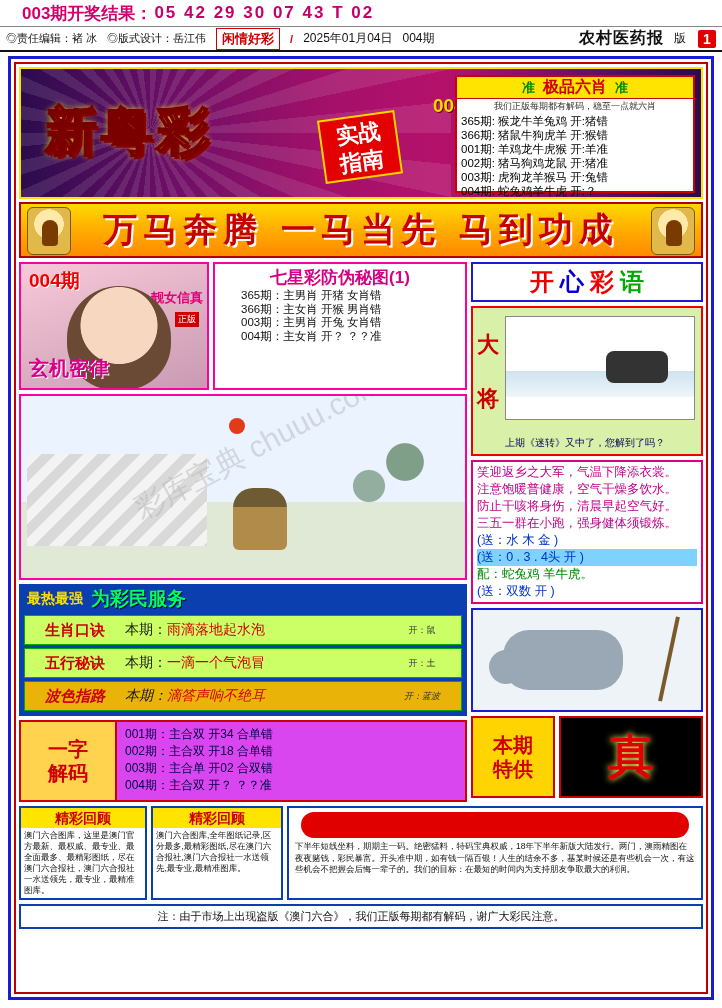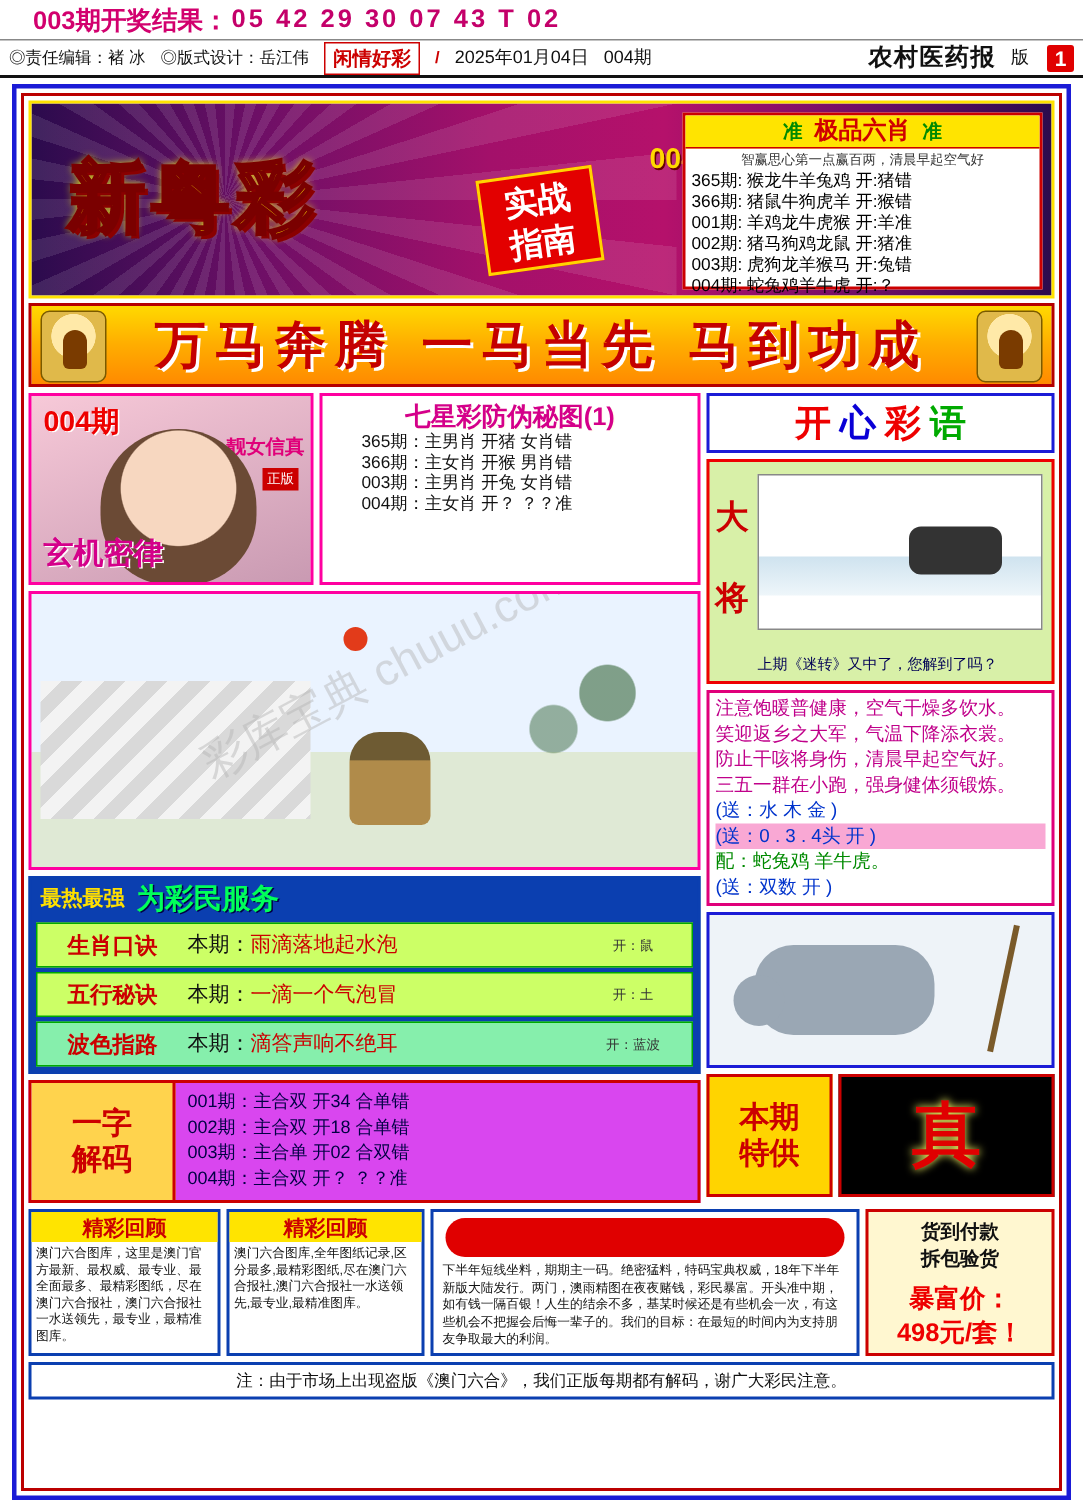--- a/index.html
+++ b/index.html
@@ -139,21 +139,21 @@
      background:linear-gradient(180deg,#6e5b33 0 30%,#b08b4a 31% 100%); border-radius:20px 20px 6px 6px;}
   .watermark{position:absolute; left:100px; top:30px; font-size:30px; color:rgba(180,180,180,.45);
      transform:rotate(-28deg); white-space:nowrap;}
 
   
   .svc { margin-top:4px; width:448px; border:2px solid #0b3fb0; background:#0b3fb0; }
   .svc .hd { height:26px; display:flex; align-items:center; gap:8px; padding-left:6px;text-align:center; }
   .svc .hd .a{font-size:14px;font-weight:bold;color:#ffe000;}
   .svc .hd .b{font-size:19px;font-weight:bold;color:#00ff5a; text-shadow:1px 1px 0 #004;}
   .rowitem { margin:3px; height:30px; display:flex; align-items:center; background:#ccff66; border:1px solid #0a0;}
-  .rowitem.y{background:#86efac;}
+  .rowitem.y{background:#eab308;font-style:italic;}
   .rowitem .k { width:100px; font-size:15px; font-weight:bold; color:#c00; text-align:center;}
   .rowitem .v { flex:1; font-size:14px; color:#111; }
   .rowitem .v .hl{color:#c00;}
   .rowitem .open { width:78px; font-size:9px; color:#333; text-align:center; }
 
   
   .decode { margin-top:4px; width:448px; height:82px; border:2px solid #c00; background:#d946ef; display:flex;}
   .decode .left { width:96px; display:flex; flex-direction:column; align-items:center; justify-content:center;
       background:#ffd34d; border-right:2px solid #c00; font-size:20px; font-weight:bold; color:#c00; line-height:24px;}
   .decode .lines { flex:1; padding:4px 0 0 8px; }
@@ -171,21 +171,21 @@
       font-size:22px; font-weight:bold; color:#c00; line-height:54px;}
   .cow .pic { position:absolute; left:32px; top:8px; right:6px; height:104px; background:#fff; border:1px solid #888;}
   .cow .pic .hill{position:absolute; left:0; bottom:22px; width:100%; height:26px;
      background:linear-gradient(180deg,#cfe3ef,#eef6fa);}
   .cow .pic .animal{position:absolute; right:26px; top:34px; width:62px;height:32px; background:#333; border-radius:8px;}
   .cow .cap { position:absolute; left:32px; bottom:4px; font-size:10px; color:#005; }
 
   .verses { border:2px solid #e0007a; background:#ffffff; margin-top:4px; padding:2px 4px;}
   .verses div { font-size:12.5px; line-height:17px; color:#c0008a;}
   .verses .blue{color:#0033cc;}
-  .verses .pink-bg{background:#f9a8d4; }
+  .verses .pink-bg{background:#7dd3fc; }
   .verses .grn{color:#008a00;}
 
   .bull { margin-top:4px; height:104px; border:2px solid #1b1bd6; background:#eef3f8; position:relative; overflow:hidden;}
   .bull .b1{position:absolute; left:30px; top:20px; width:120px;height:60px; background:#9aa7b4; border-radius:26px;}
   .bull .b2{position:absolute; left:16px; top:40px; width:34px;height:34px; background:#9aa7b4; border-radius:50%;}
   .bull .rod{position:absolute; right:30px; top:6px; width:4px;height:86px; background:#7a5a2a; transform:rotate(12deg);}
 
   .special { margin-top:4px; height:82px; display:flex; gap:4px;}
   .special .l { width:84px; background:#ffd400; border:2px solid #c00; display:flex; flex-direction:column;
      align-items:center; justify-content:center; font-size:20px; font-weight:bold; color:#c00; line-height:24px;}
@@ -246,21 +246,21 @@
         <div>指南</div>
       </div>
       <div class="issue-top">004期</div>
 
       <div class="sixhints">
         <div class="hdr">
           <span class="zhun">准</span>
           <span>极品六肖</span>
           <span class="zhun">准</span>
         </div>
-        <div class="sub">智赢思心第一点赢百两，清晨早起空气好</div>
+        <div class="sub">我们正版每期都有解码，稳至一点就六肖</div>
         <div class="row">365期: 猴龙牛羊兔鸡  开:猪错</div>
         <div class="row">366期: 猪鼠牛狗虎羊  开:猴错</div>
         <div class="row">001期: 羊鸡龙牛虎猴  开:羊准</div>
         <div class="row">002期: 猪马狗鸡龙鼠  开:猪准</div>
         <div class="row">003期: 虎狗龙羊猴马  开:兔错</div>
         <div class="row">004期: 蛇兔鸡羊牛虎  开:？</div>
       </div>
     </div>
 
     <div class="goldbar">
@@ -359,22 +359,22 @@
             <div>将</div>
           </div>
           <div class="pic">
             <div class="hill"></div>
             <div class="animal"></div>
           </div>
           <div class="cap">上期《迷转》又中了，您解到了吗？</div>
         </div>
 
         <div class="verses">
+          <div>笑迎返乡之大军，气温下降添衣裳。</div>
           <div>注意饱暖普健康，空气干燥多饮水。</div>
-          <div>笑迎返乡之大军，气温下降添衣裳。</div>
           <div>防止干咳将身伤，清晨早起空气好。</div>
           <div>三五一群在小跑，强身健体须锻炼。</div>
           <div class="blue">(送：水 木 金 )</div>
           <div class="blue pink-bg">(送：0 . 3 . 4头 开 )</div>
           <div class="grn">配：蛇兔鸡 羊牛虎。</div>
           <div class="blue">(送：双数 开 )</div>
         </div>
 
         <div class="bull">
           <div class="b1"></div>
@@ -400,25 +400,19 @@
         <p>澳门六合图库，这里是澳门官方最新、最权威、最专业、最全面最多、最精彩图纸，尽在澳门六合报社，澳门六合报社一水送领先，最专业，最精准图库。</p>
       </div>
       <div class="bb bb2">
         <div class="hd">精彩回顾</div>
         <p>澳门六合图库,全年图纸记录,区分最多,最精彩图纸,尽在澳门六合报社,澳门六合报社一水送领先,最专业,最精准图库。</p>
       </div>
       <div class="bb3">
         <div class="redbar"></div>
         <p>下半年短线坐料，期期主一码。绝密猛料，特码宝典权威，18年下半年新版大陆发行。两门，澳雨精图在夜夜赌钱，彩民暴富。开头准中期，如有钱一隔百银！人生的结余不多，基某时候还是有些机会一次，有这些机会不把握会后悔一辈子的。我们的目标：在最短的时间内为支持朋友争取最大的利润。</p>
       </div>
-      <div class="bb4">
-        <div class="l1">货到付款</div>
-        <div class="l2">拆包验货</div>
-        <div class="l3">暴富价：</div>
-        <div class="l4">498元/套！</div>
-      </div>
     </div>
 
     <div class="footnote">注：由于市场上出现盗版《澳门六合》，我们正版每期都有解码，谢广大彩民注意。</div>
 
    </div>
   </div>
 </div>
 
 </body></html>

